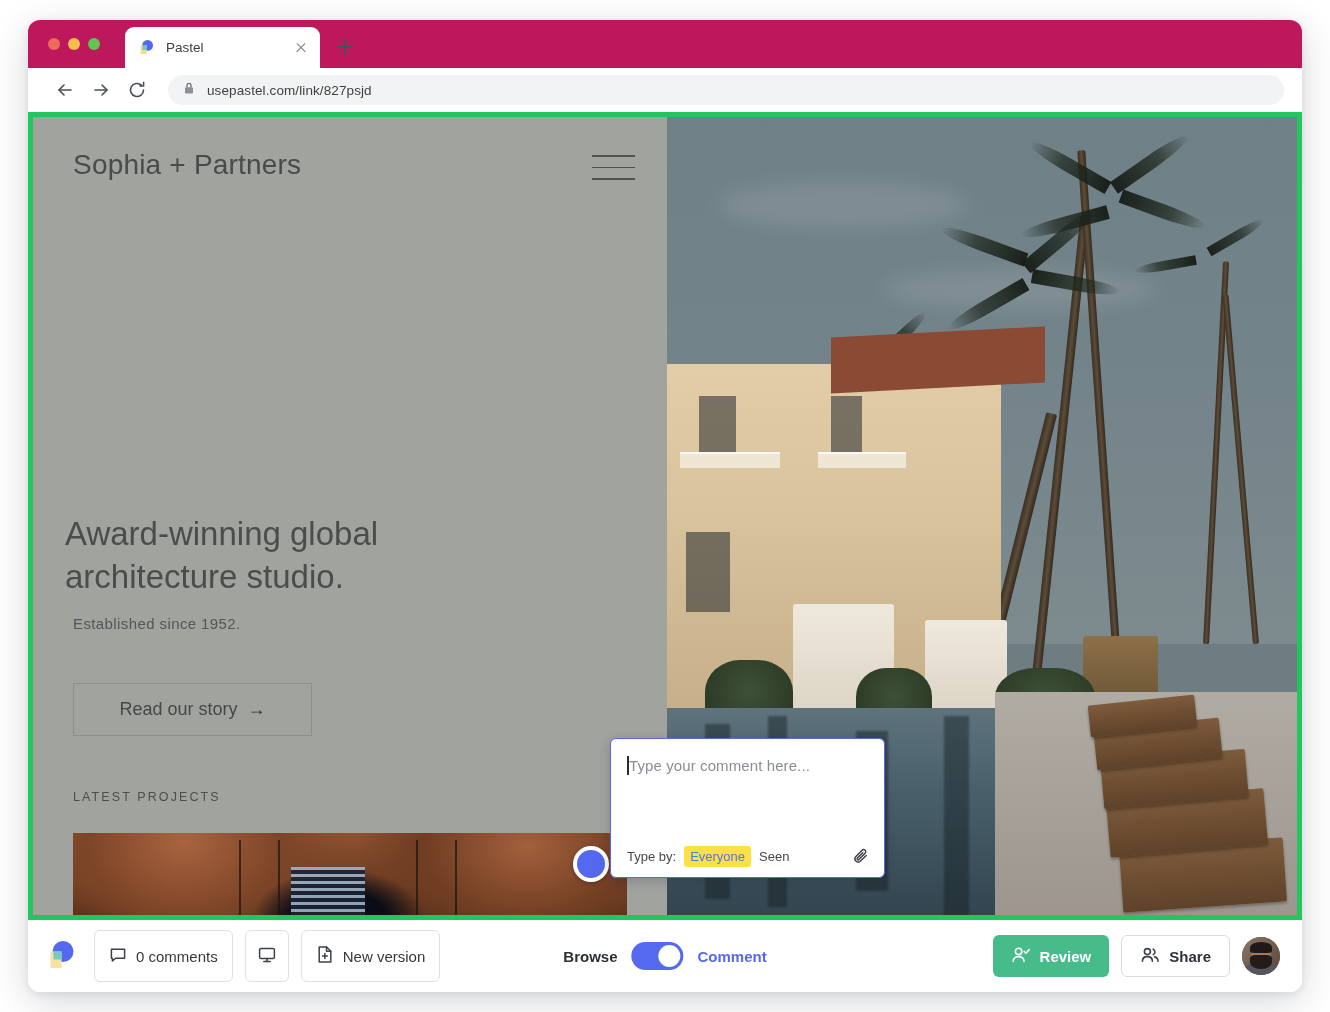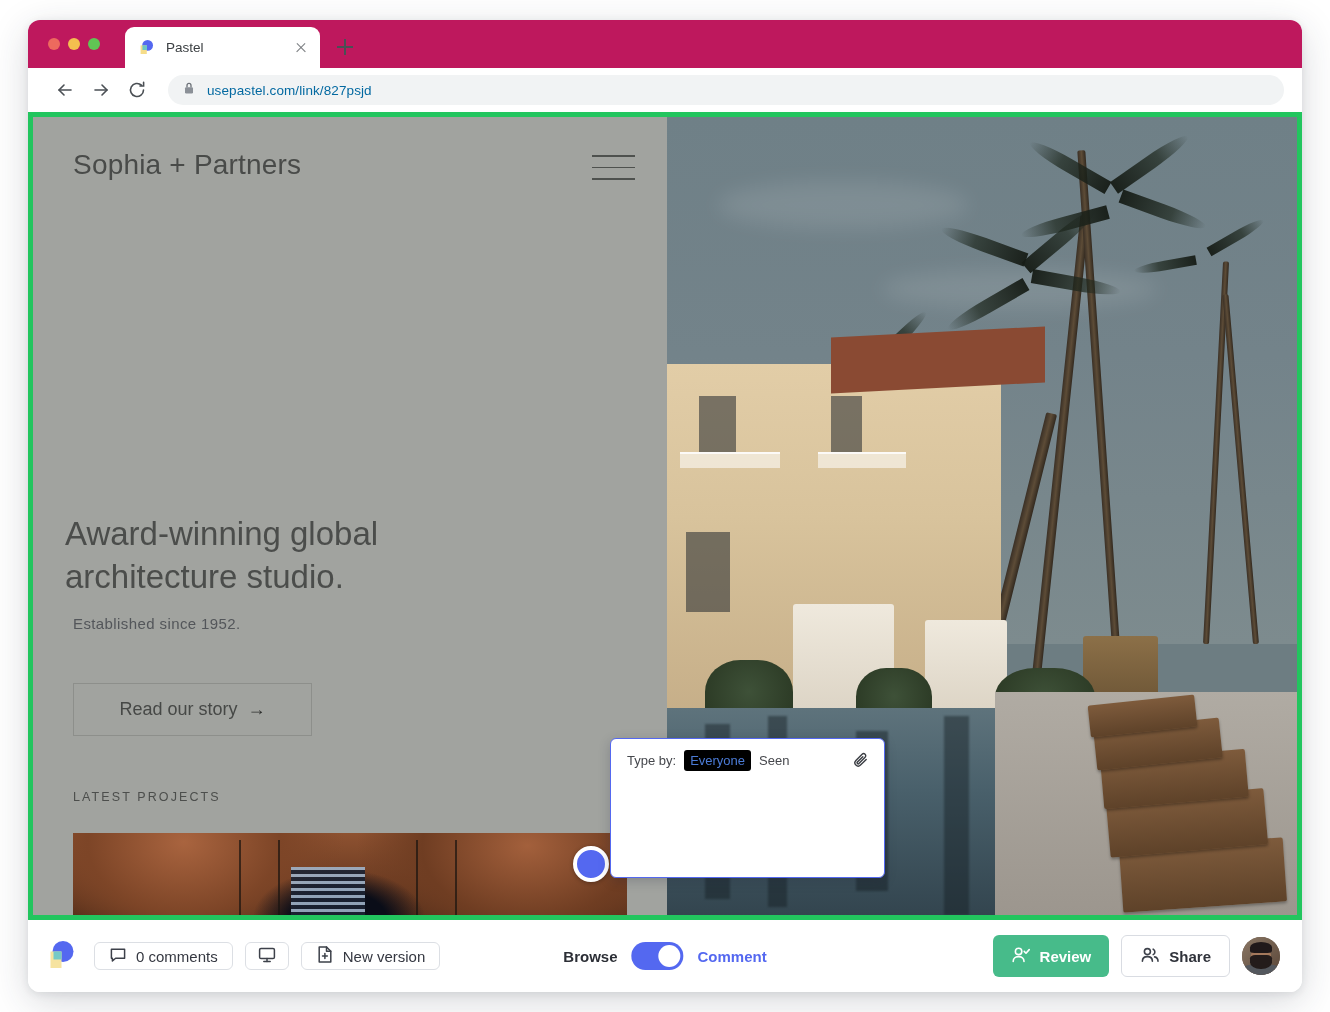--- a/index.html
+++ b/index.html
@@ -103,21 +103,21 @@
     background: #f1f3f4;
     border-radius: 15px;
     display: flex;
     align-items: center;
     padding: 0 14px;
     margin-left: 10px;
   }
   #lock-icon { flex: 0 0 14px; margin-right: 11px; }
   #url-text {
     font-size: 13.5px;
-    color: #0369a1;
+    color: #404040;
     letter-spacing: .1px;
   }
 
   
   #preview-frame {
     position: relative;
     flex: 1;
     border: 5px solid #22c55e;
     overflow: hidden;
   }
@@ -321,41 +321,41 @@
   }
   #comment-footer {
     height: 42px;
     display: flex; align-items: center;
     padding: 0 14px 0 16px;
     gap: 8px;
   }
   #seen-by-label { font-size: 13px; color: #45474c; }
   #seen-everyone {
     font-size: 13px; color: #4b7bd6;
-    background: #000000;
+    background: #fde047;
     padding: 3px 6px; border-radius: 3px;
   }
   #seen-team { font-size: 13px; color: #45474c; }
   #attach-icon { margin-left: auto; width: 18px; height: 18px; }
 
   
   #bottom-toolbar {
     height: 72px;
     flex: 0 0 72px;
     background: #ffffff;
     display: flex;
     align-items: center;
     padding: 0 22px 0 18px;
     gap: 12px;
     position: relative;
   }
   #pastel-logo { width: 30px; height: 34px; position: relative; flex: 0 0 30px; margin-right: 6px; }
 
   .tb-button {
-    height: 28px;
+    height: 52px;
     border: 1px solid #dcdfe4;
     border-radius: 6px;
     background: #ffffff;
     display: flex; align-items: center;
     gap: 9px;
     padding: 0 14px;
     font-size: 15px;
     color: #353841;
     white-space: nowrap;
   }
@@ -558,20 +558,24 @@
         <div class="lounger" style="right:5%;bottom:8%;width:25%;height:7%;transform:rotate(-5deg)"></div>
         <div class="lounger" style="right:8%;bottom:14%;width:23%;height:6%;transform:rotate(-5deg)"></div>
         <div class="lounger" style="right:12%;bottom:19%;width:20%;height:5%;transform:rotate(-6deg)"></div>
         <div class="lounger" style="right:16%;bottom:23%;width:17%;height:4%;transform:rotate(-6deg)"></div>
       </div>
     </div>
 
     <div id="comment-marker"></div>
 
     <div id="comment-popup">
+      <div id="comment-input-area">
+        <div id="comment-caret"></div>
+        <div id="comment-placeholder">Type your comment here...</div>
+      </div>
       <div id="comment-footer">
         <span id="seen-by-label">Type by:</span>
         <span id="seen-everyone">Everyone</span>
         <span id="seen-team">Seen</span>
         <span id="attach-icon">
           <svg width="18" height="18" viewBox="0 0 18 18" fill="none" stroke="#3a3d43" stroke-width="1.4" stroke-linecap="round">
             <path d="M14.2 8.4L8.5 14.1a3.2 3.2 0 0 1-4.6-4.6l6.2-6.2a2.1 2.1 0 0 1 3 3L6.9 12.5a1 1 0 0 1-1.5-1.4l5.4-5.4"></path>
           </svg>
         </span>
       </div>

